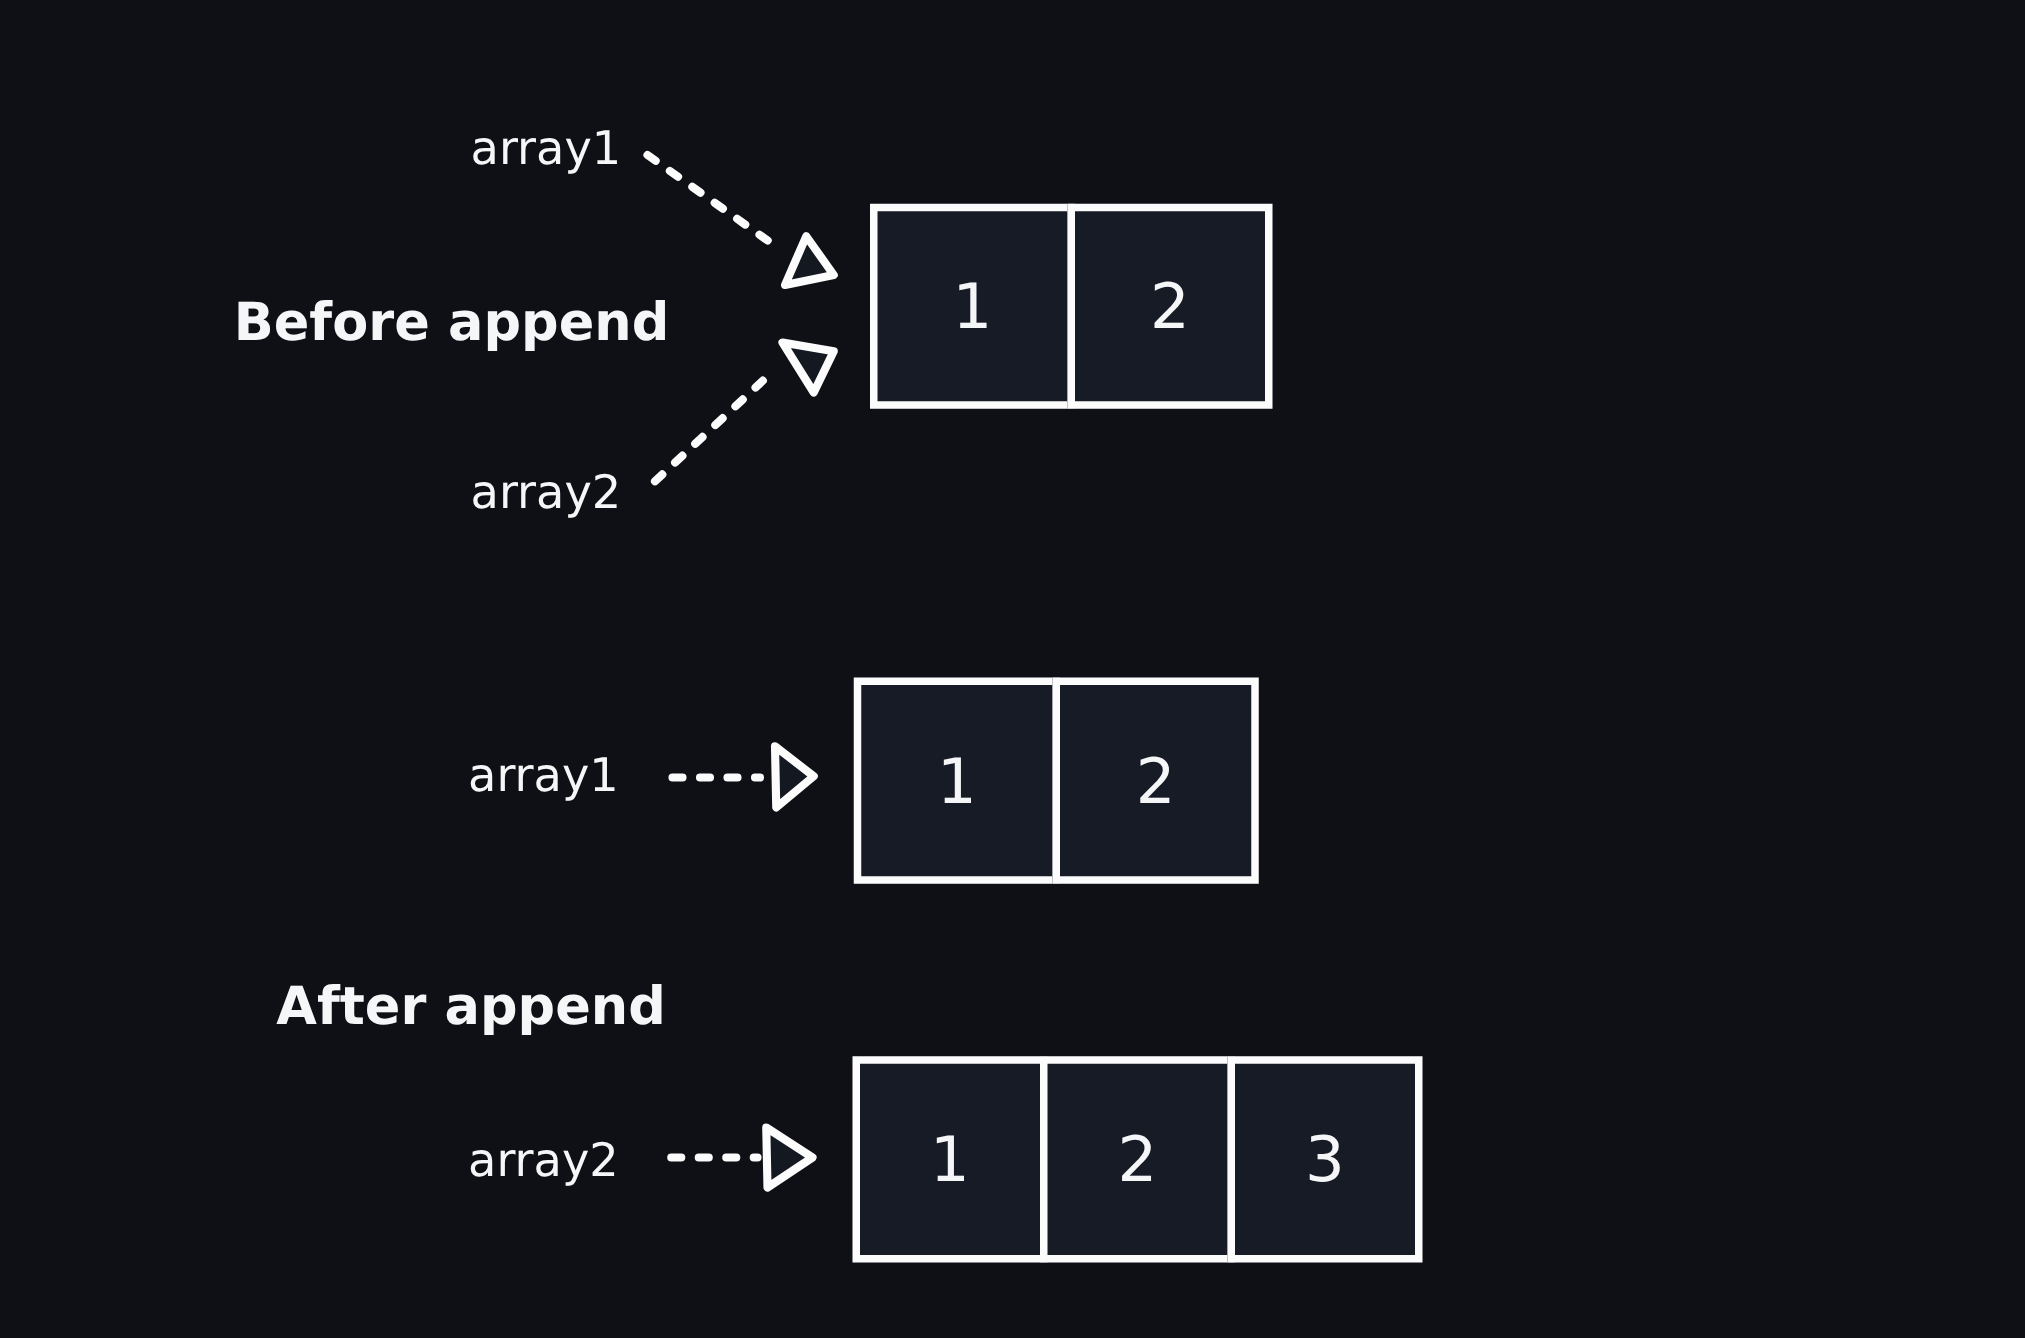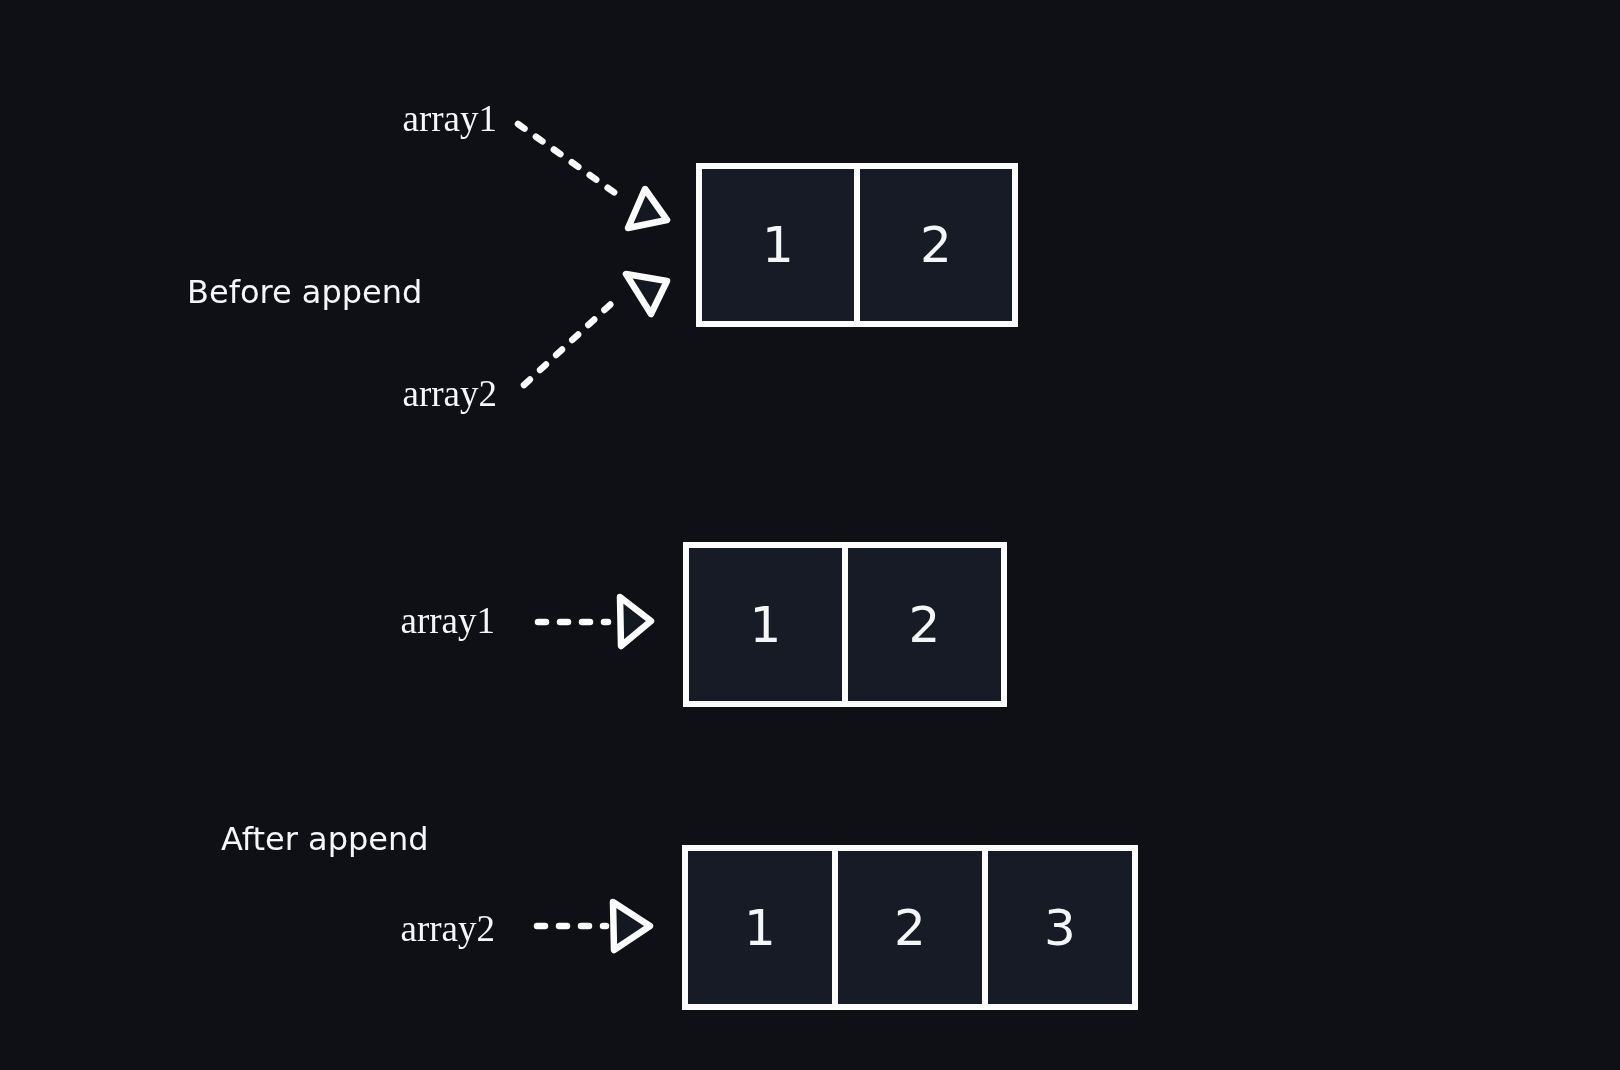--- a/index.html
+++ b/index.html
@@ -18,29 +18,28 @@
     color:var(--text);
   }
   .overlay{position:absolute;left:0;top:0;width:1620px;height:1070px;}
   .label{
     position:absolute;
     white-space:nowrap;
     line-height:1.2;
     font-size:37px;
     color:var(--text);
   }
-  .label.right{text-align:left;font-family:Liberation Serif, serif;}
+  .label.right{text-align:left;}
   .heading{
     position:absolute;
     white-space:nowrap;
     line-height:1.2;
-    font-size:32px;
-    font-weight:400;
+    font-size:42px;
+    font-weight:700;
     color:var(--text);
-    margin-top:40px;
   }
   .array{position:absolute;display:flex;}
   .cell{
     box-sizing:border-box;
     border:6px solid var(--stroke);
     background:var(--cell);
     display:flex;align-items:center;justify-content:center;
     font-size:50px;
     color:var(--text);
   }

